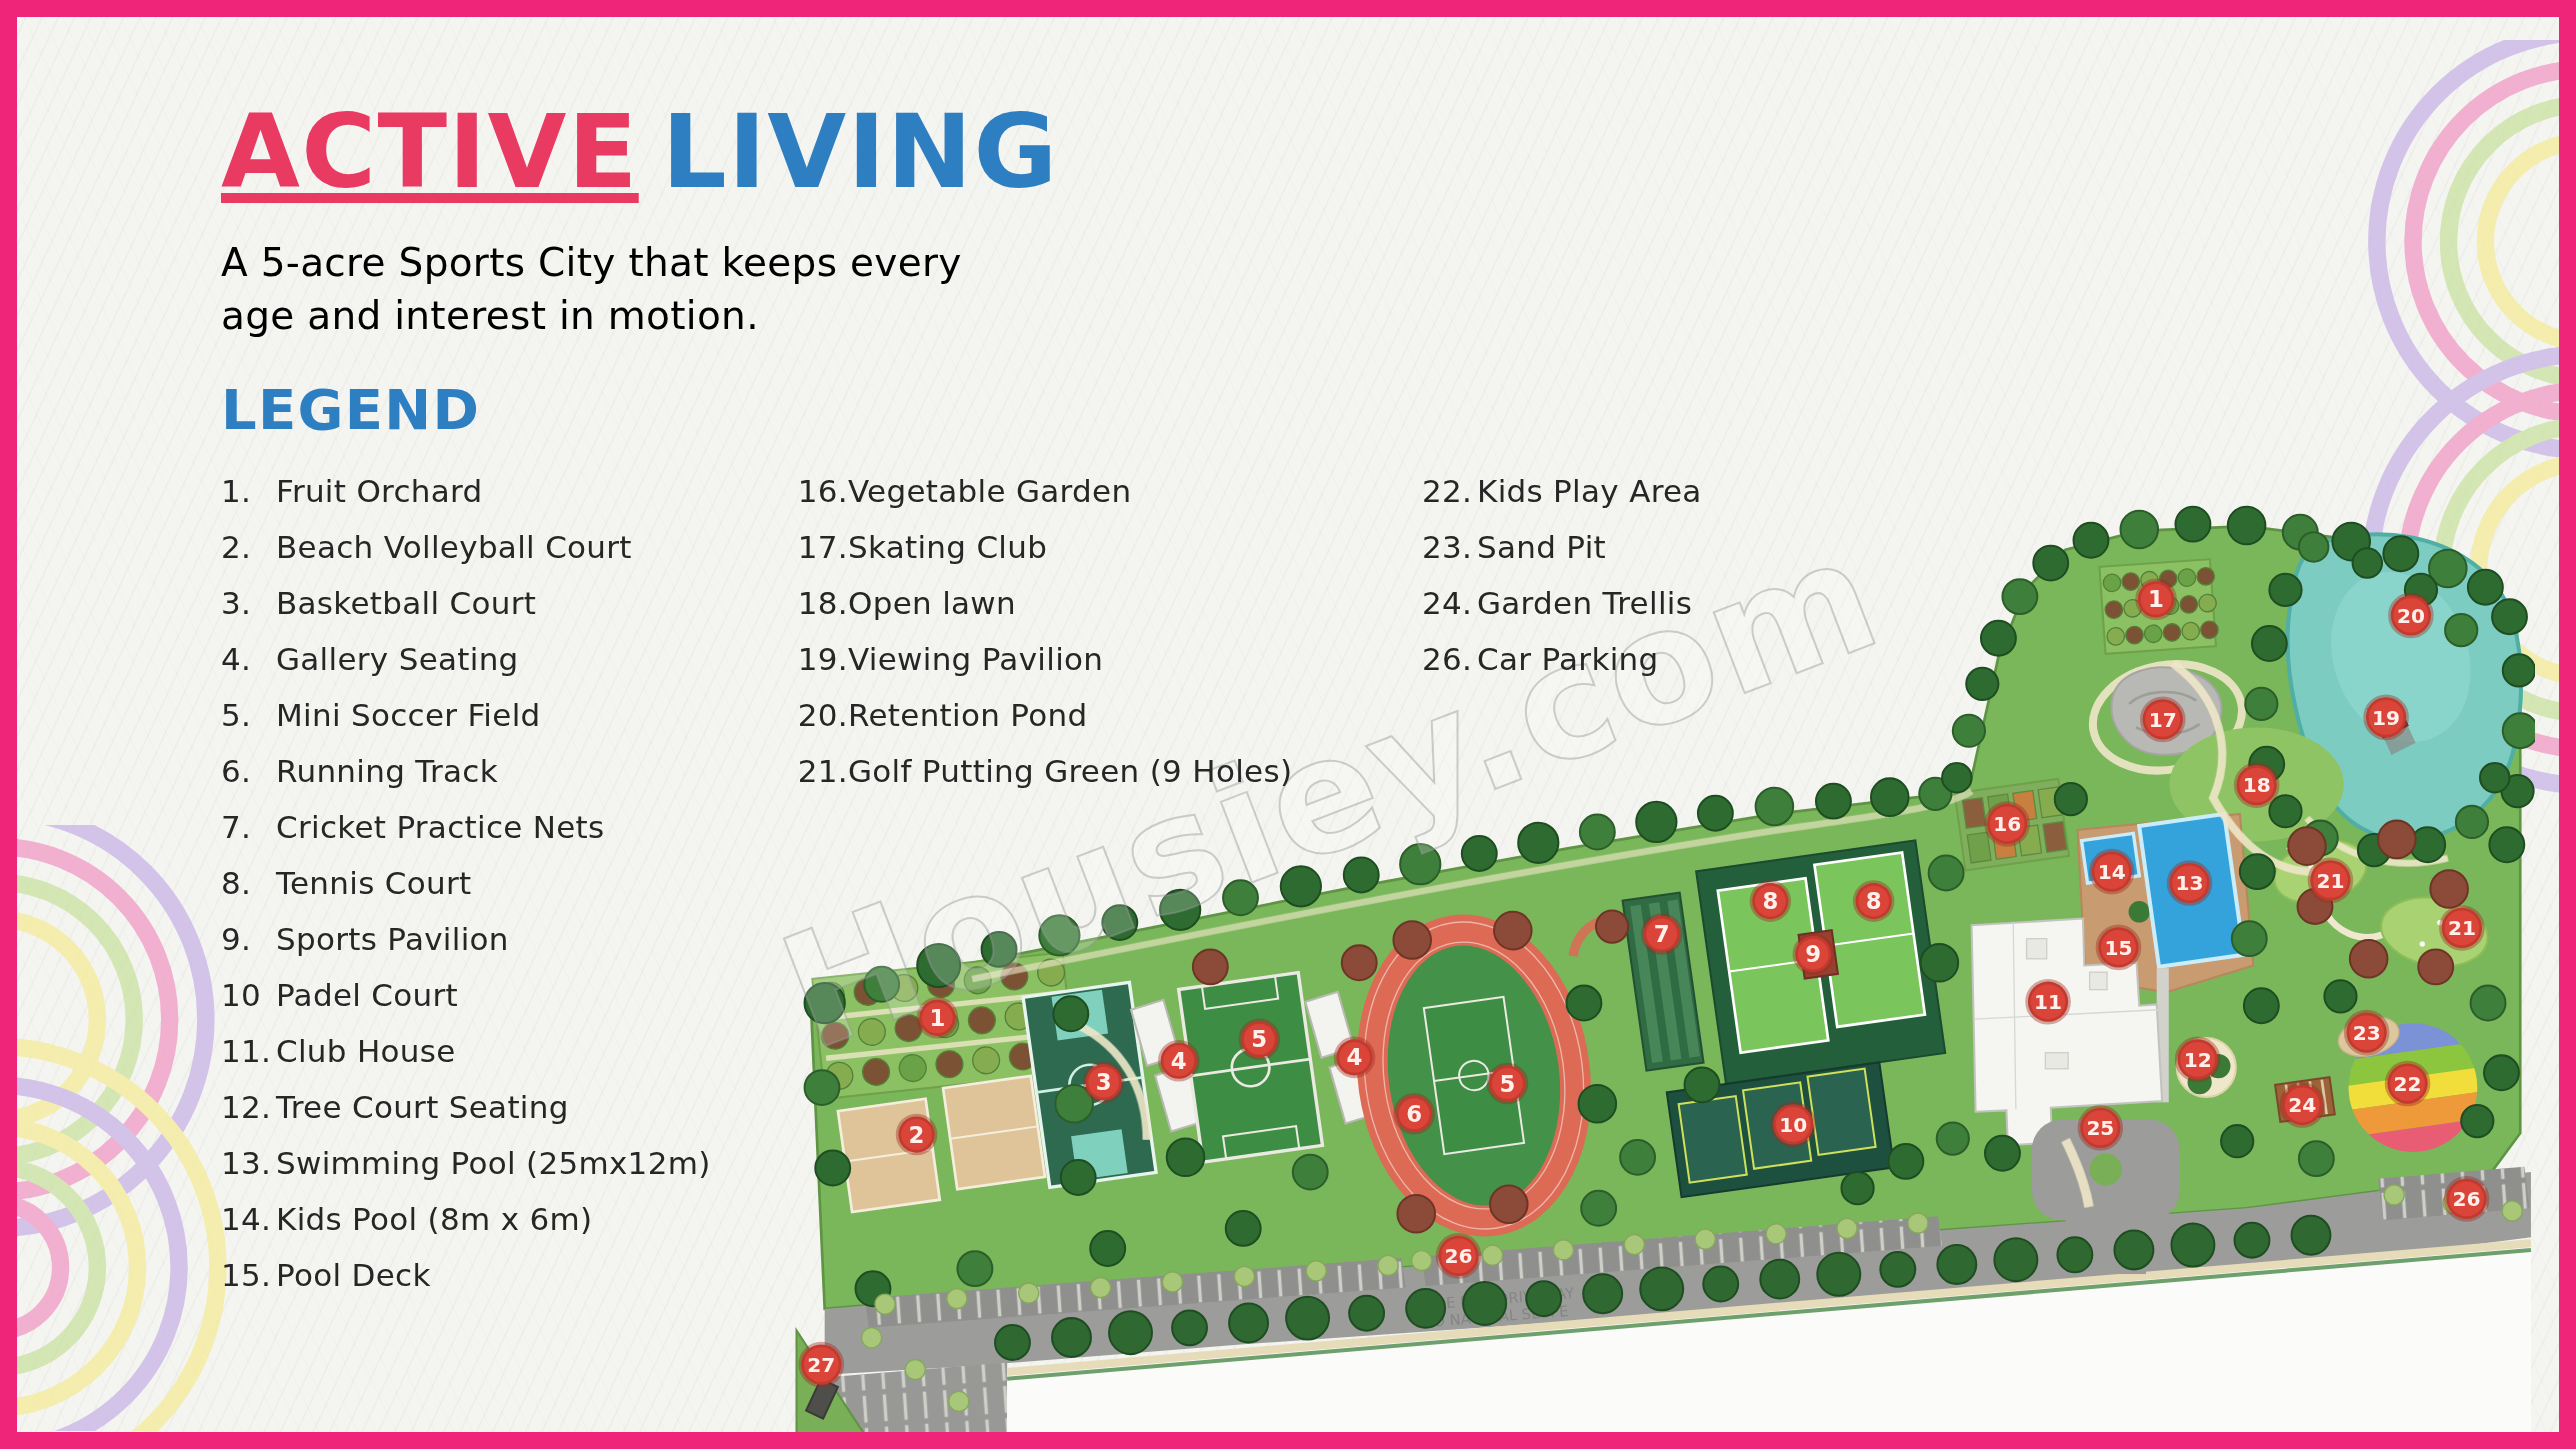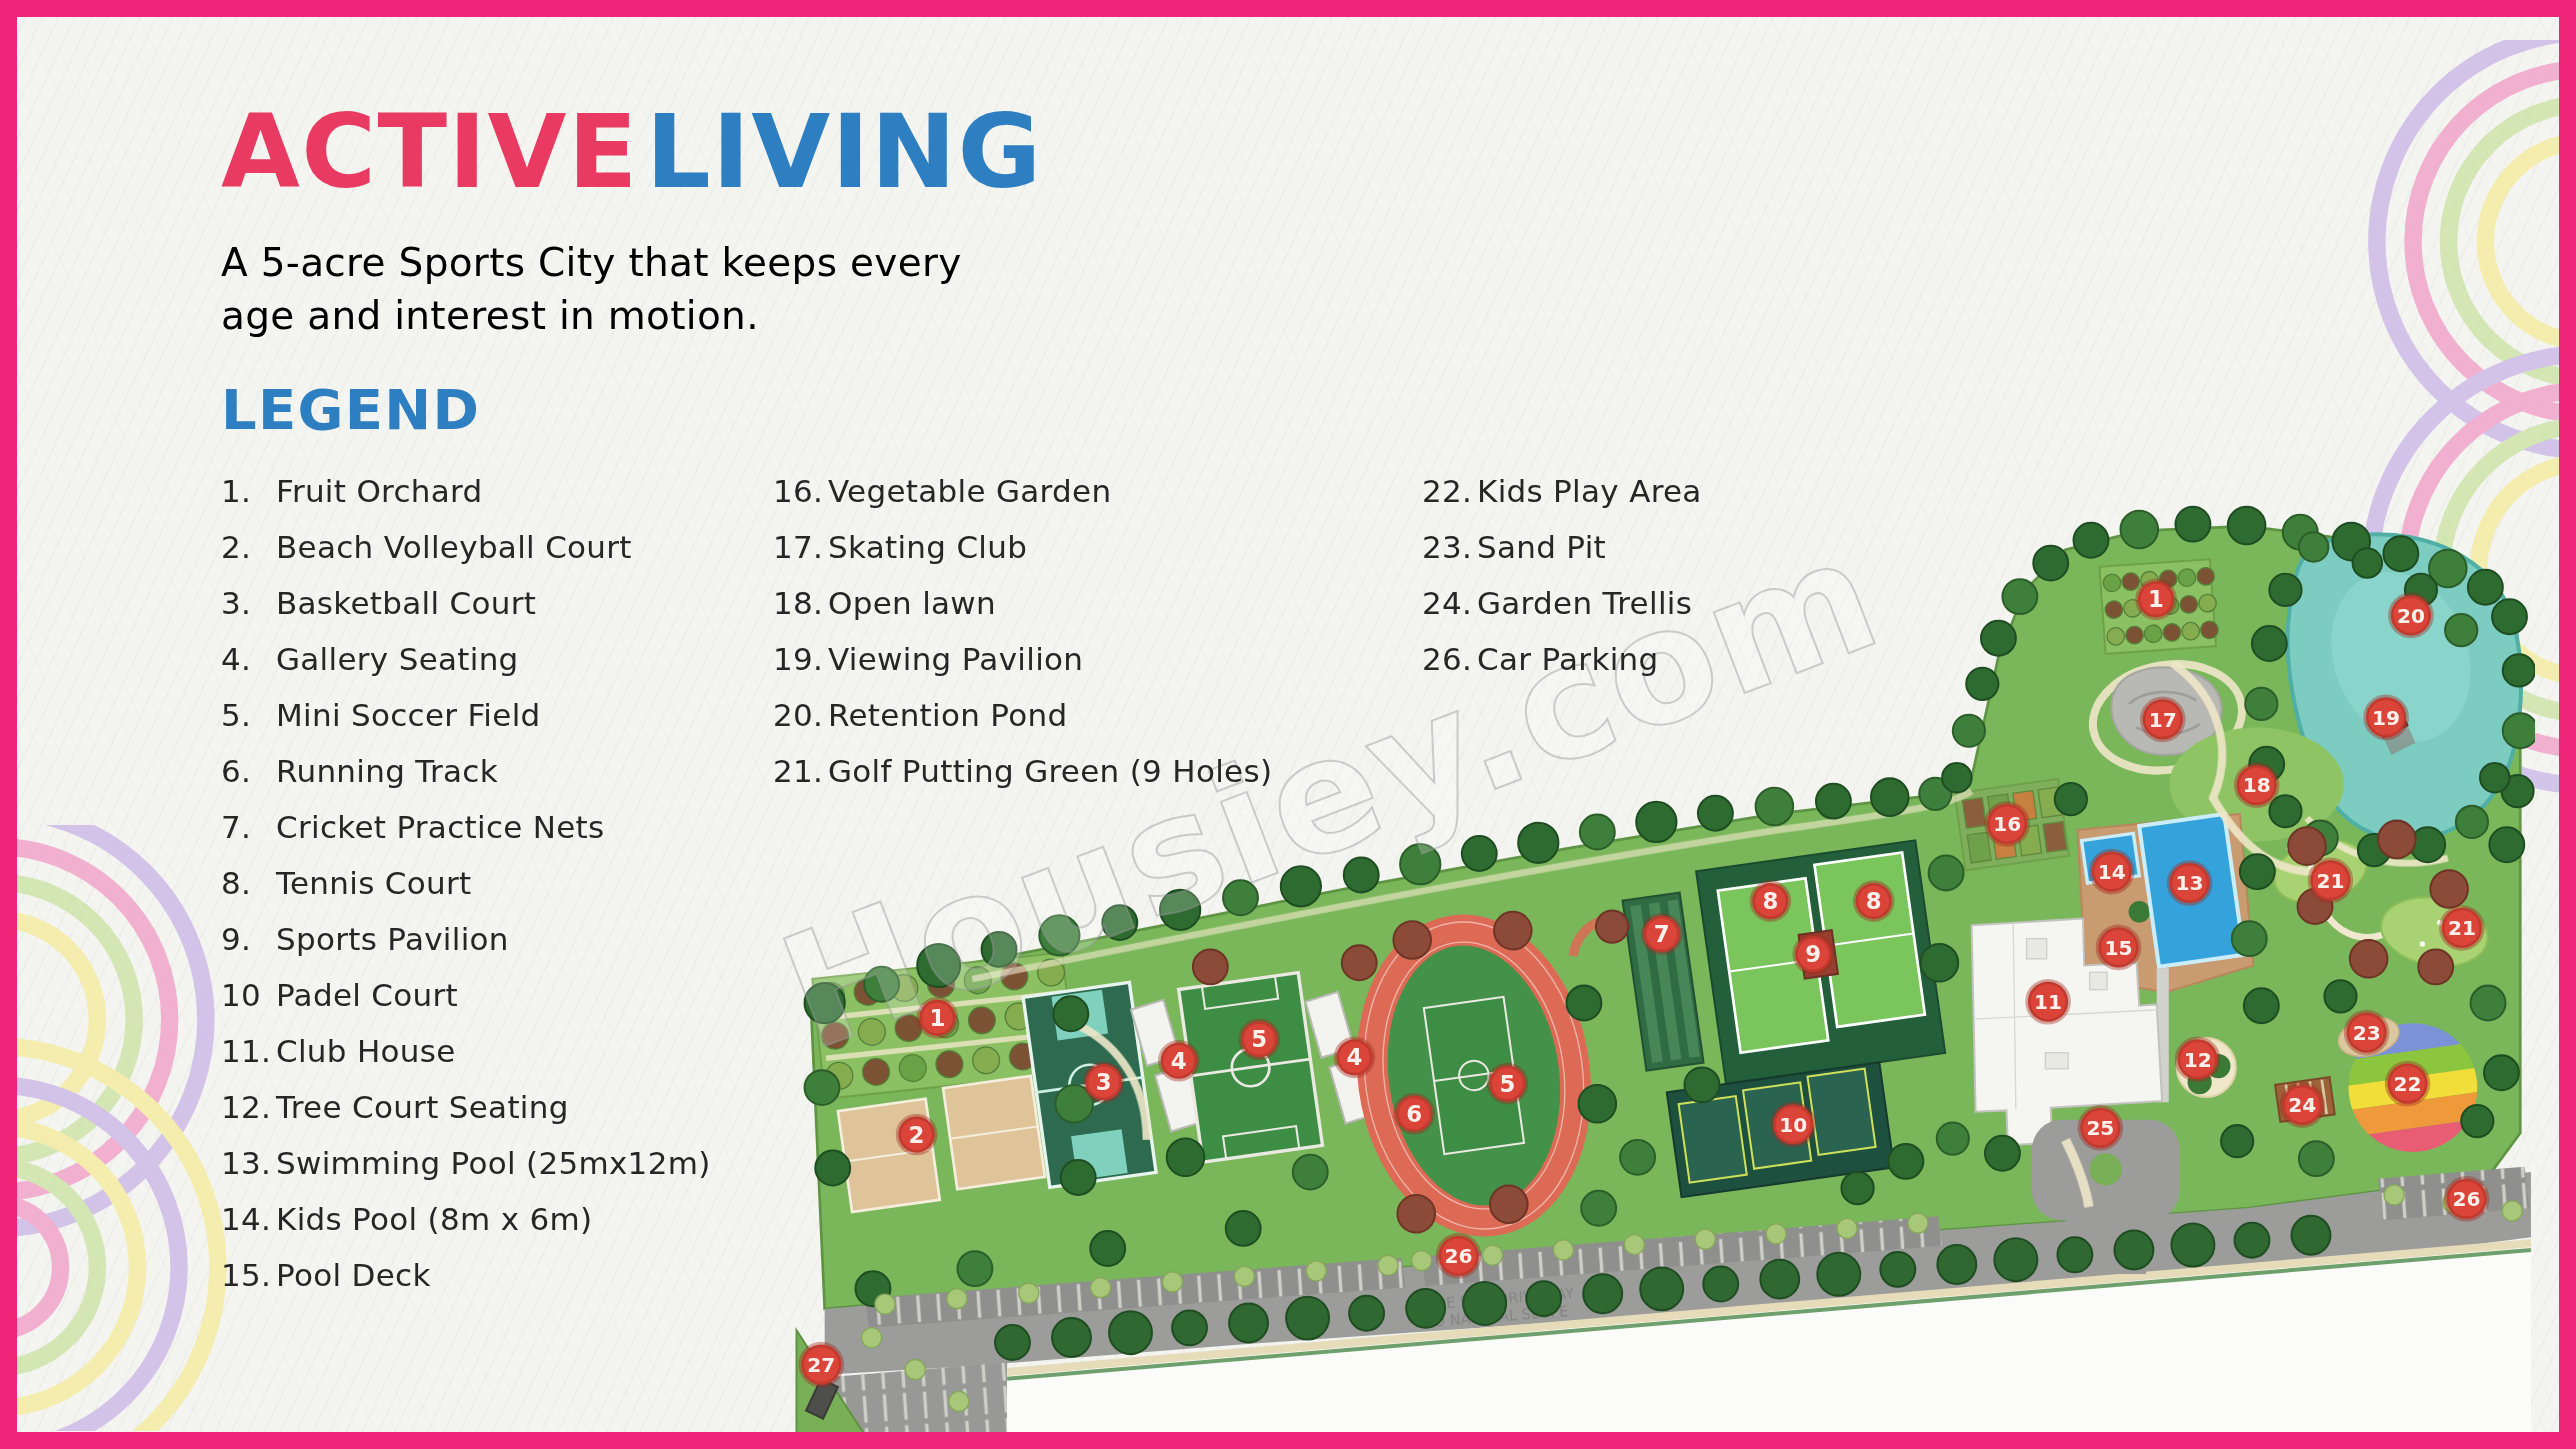--- a/index.html
+++ b/index.html
@@ -24,28 +24,28 @@
   .map-wrap{position:absolute;left:771px;top:496px;width:1764px;height:939px;z-index:3;}
   .watermark{
     position:absolute;left:792px;top:908px;width:1181px;z-index:5;
     transform:rotate(-21deg);transform-origin:left center;
     font-size:158px;font-weight:700;letter-spacing:2.7px;white-space:nowrap;
     color:rgba(255,255,255,0.20);
     -webkit-text-stroke:2px rgba(150,150,150,0.45);
   }
   .header{position:absolute;left:221px;top:101px;z-index:6;}
   .title{font-size:102px;font-weight:800;letter-spacing:1.3px;line-height:1;white-space:nowrap;}
-  .title .t1{color:var(--accent-pink);margin-right:7px;}
+  .title .t1{color:var(--accent-pink);margin-right:23px;text-decoration:underline;}
   .title .t2{color:var(--accent-blue);}
   .subtitle{position:absolute;left:221px;top:236px;z-index:6;font-size:39px;line-height:1.36;color:#000000;letter-spacing:0.3px;}
   .legend-heading{position:absolute;left:221px;top:377px;z-index:6;font-size:56px;font-weight:800;letter-spacing:1.3px;color:var(--accent-blue);}
   .legend{position:absolute;left:221px;top:463px;z-index:6;width:1878px;}
   .legend-col{position:absolute;top:0;}
   .legend-col.c1{left:0;}
-  .legend-col.c2{left:552px;}
+  .legend-col.c2{left:572px;text-align:right;}
   .legend-col.c3{left:1201px;}
   .leg-row{height:56px;display:flex;align-items:center;font-size:31px;color:#262626;letter-spacing:0.3px;}
   .leg-n{display:inline-block;width:55px;flex:0 0 55px;}
   .leg-t{white-space:nowrap;}
 </style>
 </head>
 <body>
 
 <svg class="arcs" style="left:17.4px;top:825px;width:221px;height:606px" viewBox="0 0 330 904" fill="none">
   <g opacity="0.8" stroke-linecap="round">

